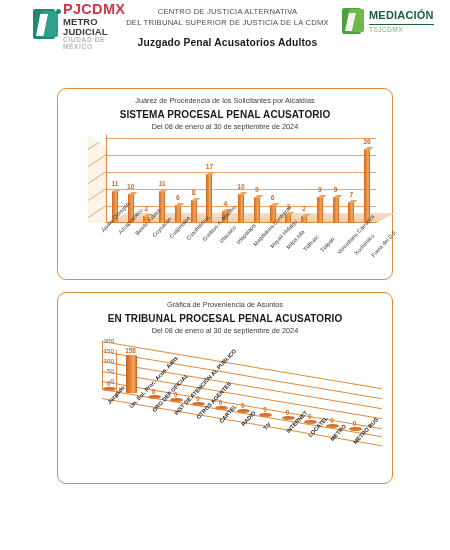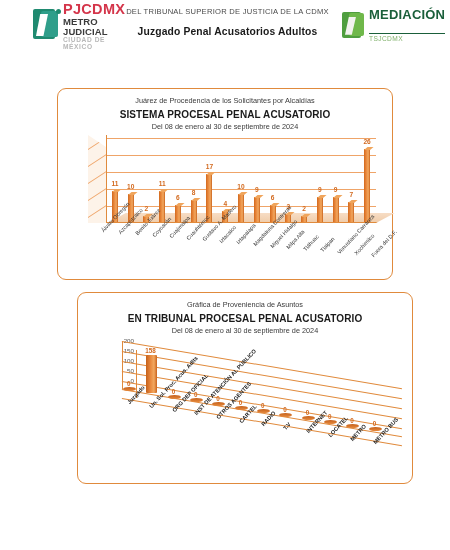--- a/index.html
+++ b/index.html
@@ -81,37 +81,37 @@
     position:absolute;left:7px;top:1px;width:15px;height:23px;
     background:#6fb84a;border-radius:2px;
   }
   .med-mark .mw{
     position:absolute;left:3px;top:5px;width:11px;height:18px;
     background:#f3f3ef;
     clip-path:polygon(35% 0,100% 0,62% 100%,0 100%);
   }
   .med-txt{margin-left:4px;line-height:1;}
   .med-txt .m1{
-    font-size:13px;font-weight:bold;color:#1a5f3a;letter-spacing:.2px;
-    border-bottom:1px solid #1a5f3a;padding-bottom:12px;
+    font-size:11px;font-weight:bold;color:#1a5f3a;letter-spacing:.2px;
+    border-bottom:1px solid #1a5f3a;padding-bottom:3px;
   }
   .med-txt .m2{
     font-size:6.6px;color:#7fb06a;letter-spacing:.4px;margin-top:2px;
   }
 
   
   .panel{
     position:absolute;
     border:1.6px solid #E08A3C;
     border-radius:9px;
     background:#ffffff;
     box-sizing:border-box;
   }
   #panel1{left:57px;top:88px;width:336px;height:192px;}
-  #panel2{left:57px;top:292px;width:336px;height:192px;margin-left:20px;}
+  #panel2{left:57px;top:292px;width:336px;height:192px;}
 
   .chart-title{
     text-align:center;padding-top:7px;
   }
   .ct1{font-size:7.3px;color:#3a3a3a;line-height:1.5;}
   .ct2{font-size:10px;color:#1a1a1a;font-weight:bold;line-height:1.5;letter-spacing:.1px;}
   .ct3{font-size:7.3px;color:#3a3a3a;line-height:1.5;}
 
   
   .c1-wrap{
@@ -243,20 +243,21 @@
         <div class="dot"></div>
     </div>
     <div class="pj-txt">
       <div class="l1">PJCDMX</div>
       <div class="l2">METRO JUDICIAL</div>
       <div class="l3">CIUDAD DE MÉXICO</div>
     </div>
   </div>
 
   <div class="header-center">
+    <div class="hc1">CENTRO DE JUSTICIA ALTERNATIVA</div>
     <div class="hc2">DEL TRIBUNAL SUPERIOR DE JUSTICIA DE LA CDMX</div>
     <div class="hc-title">Juzgado Penal Acusatorios Adultos</div>
   </div>
 
   <div class="logo-med">
     <div class="med-mark">
       <div class="mb"></div>
         <div class="mb2"></div>
         <div class="mw"></div>
     </div>

